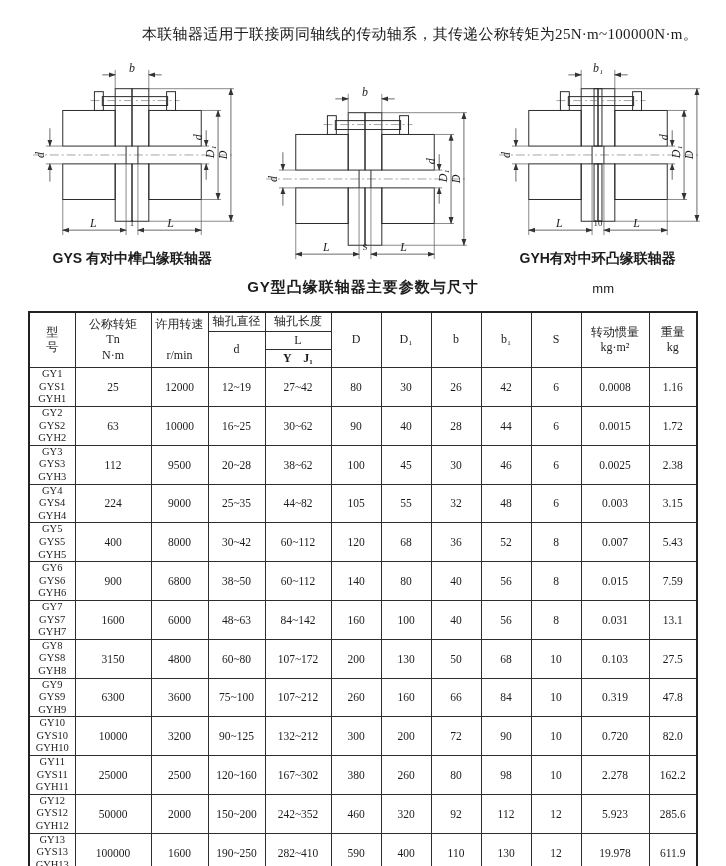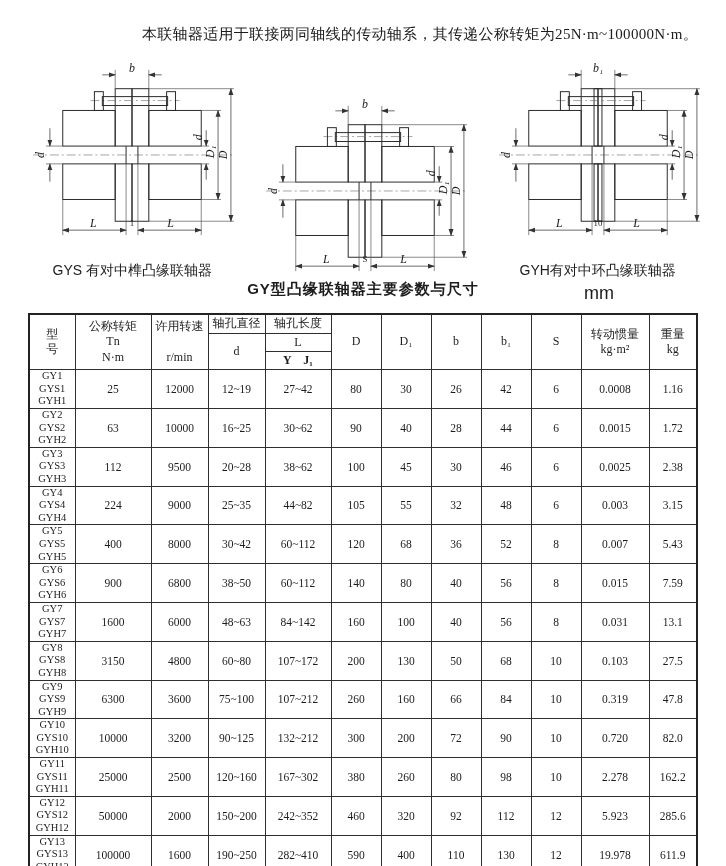--- a/index.html
+++ b/index.html
@@ -14,33 +14,33 @@
   }
   
   .figures{
     display:flex;justify-content:space-between;align-items:flex-end;
     padding:2px 12px 0 16px;
   }
   .figure{width:235px;text-align:center;}
   .figure svg{display:block;margin:0 auto;}
   .caption{
     font-family:"Liberation Sans","DejaVu Sans",sans-serif;
-    font-size:14px;font-weight:400;margin-top:18px;white-space:nowrap;
+    font-size:14px;font-weight:700;margin-top:6px;white-space:nowrap;
   }
   
-  .title-row{position:relative;height:30px;margin-top:0;}
+  .title-row{position:relative;height:30px;margin-top:10px;}
   .tbl-title{
     text-align:center;
     font-family:"Liberation Sans","DejaVu Sans",sans-serif;
     font-size:15px;font-weight:600;letter-spacing:1px;
   }
   .unit{
     position:absolute;right:112px;top:3px;
     font-family:"Liberation Sans","DejaVu Sans",sans-serif;
-    font-size:18px;font-weight:500;
+    font-size:13px;font-weight:500;
   }
   
   table.spec{
     margin:3px auto 0;width:668px;
     border-collapse:collapse;table-layout:fixed;
     border:2px solid #222;
   }
   table.spec th,table.spec td{
     border:1px solid #2e2e2e;text-align:center;vertical-align:middle;
     padding:0 1px;overflow:hidden;

